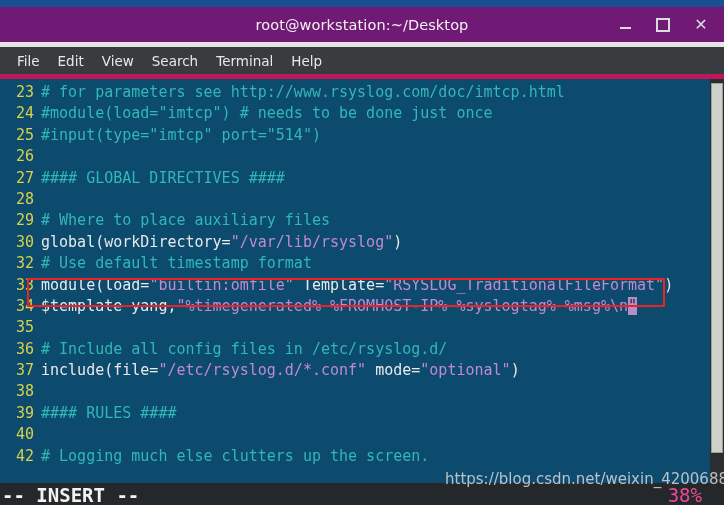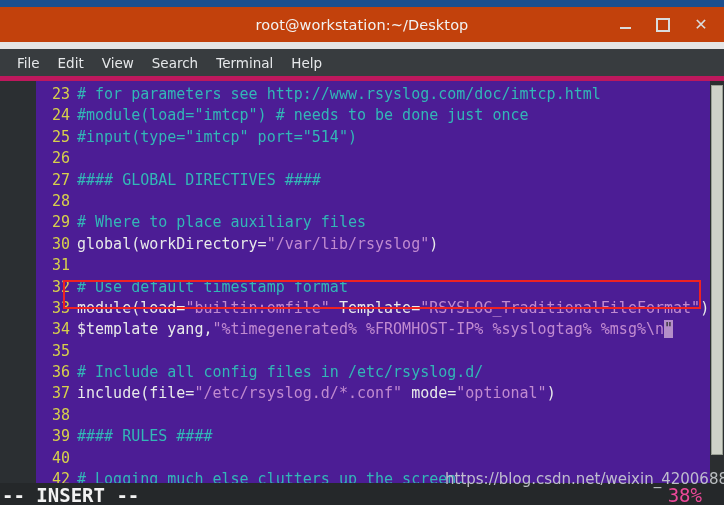--- a/index.html
+++ b/index.html
@@ -23,22 +23,22 @@
     position: absolute;
     left: 0; top: 7px;
     width: 724px;
     height: 498px;
     background: #2b2f32;
     display: flex;
     flex-direction: column;
   }
   #titlebar {
     height: 35px;
-    background: #c2410c;
-    border-bottom: 7px solid #e5e5e5;
+    background: #701a75;
+    border-bottom: 5px solid #e5e5e5;
     display: flex;
     align-items: center;
     position: relative;
     flex: 0 0 auto;
   }
   #title-text {
     position: absolute;
     left: 0; right: 0;
     text-align: center;
     font-family: "DejaVu Sans", sans-serif;
@@ -86,23 +86,22 @@
   .menu-item {
     font-family: "DejaVu Sans", sans-serif;
     font-size: 13.5px;
     color: #e6e8ea;
     padding: 3px 9px;
     white-space: nowrap;
   }
   #terminal {
     position: relative;
     flex: 1 1 auto;
-    background: #4c1d95;
+    background: #0c4a6e;
     overflow: hidden;
-    margin-left: 36px;
   }
   #screen {
     position: absolute;
     left: 0; top: 0;
     right: 14px;
     bottom: 0;
     padding: 3px 0 0 2px;
     box-sizing: border-box;
   }
   .row {
@@ -222,21 +221,20 @@
   <div id="terminal">
     <div id="screen">
         <div class="row"><span class="ln">23</span><span class="cm"># for parameters see http://www.rsyslog.com/doc/imtcp.html</span></div>
         <div class="row"><span class="ln">24</span><span class="cm">#module(load="imtcp") # needs to be done just once</span></div>
         <div class="row"><span class="ln">25</span><span class="cm">#input(type="imtcp" port="514")</span></div>
         <div class="row"><span class="ln">26</span></div>
         <div class="row"><span class="ln">27</span><span class="cm">#### GLOBAL DIRECTIVES ####</span></div>
         <div class="row"><span class="ln">28</span></div>
         <div class="row"><span class="ln">29</span><span class="cm"># Where to place auxiliary files</span></div>
         <div class="row"><span class="ln">30</span><span class="txt">global(workDirectory=</span><span class="str">"/var/lib/rsyslog"</span><span class="txt">)</span></div>
-        <div class="row"><span class="ln">31</span></div>
         <div class="row"><span class="ln">32</span><span class="cm"># Use default timestamp format</span></div>
         <div class="row"><span class="ln">33</span><span class="txt">module(load=</span><span class="str">"builtin:omfile"</span><span class="txt"> Template=</span><span class="str">"RSYSLOG_TraditionalFileFormat"</span><span class="txt">)</span></div>
         <div class="row"><span class="ln">34</span><span class="txt">$template yang,</span><span class="str">"%timegenerated% %FROMHOST-IP% %syslogtag% %msg%\n</span><span class="cursor">"</span></div>
         <div class="row"><span class="ln">35</span></div>
         <div class="row"><span class="ln">36</span><span class="cm"># Include all config files in /etc/rsyslog.d/</span></div>
         <div class="row"><span class="ln">37</span><span class="txt">include(file=</span><span class="str">"/etc/rsyslog.d/*.conf"</span><span class="txt"> mode=</span><span class="str">"optional"</span><span class="txt">)</span></div>
         <div class="row"><span class="ln">38</span></div>
         <div class="row"><span class="ln">39</span><span class="cm">#### RULES ####</span></div>
         <div class="row"><span class="ln">40</span></div>
         <div class="row"><span class="ln">42</span><span class="cm"># Logging much else clutters up the screen.</span></div>

